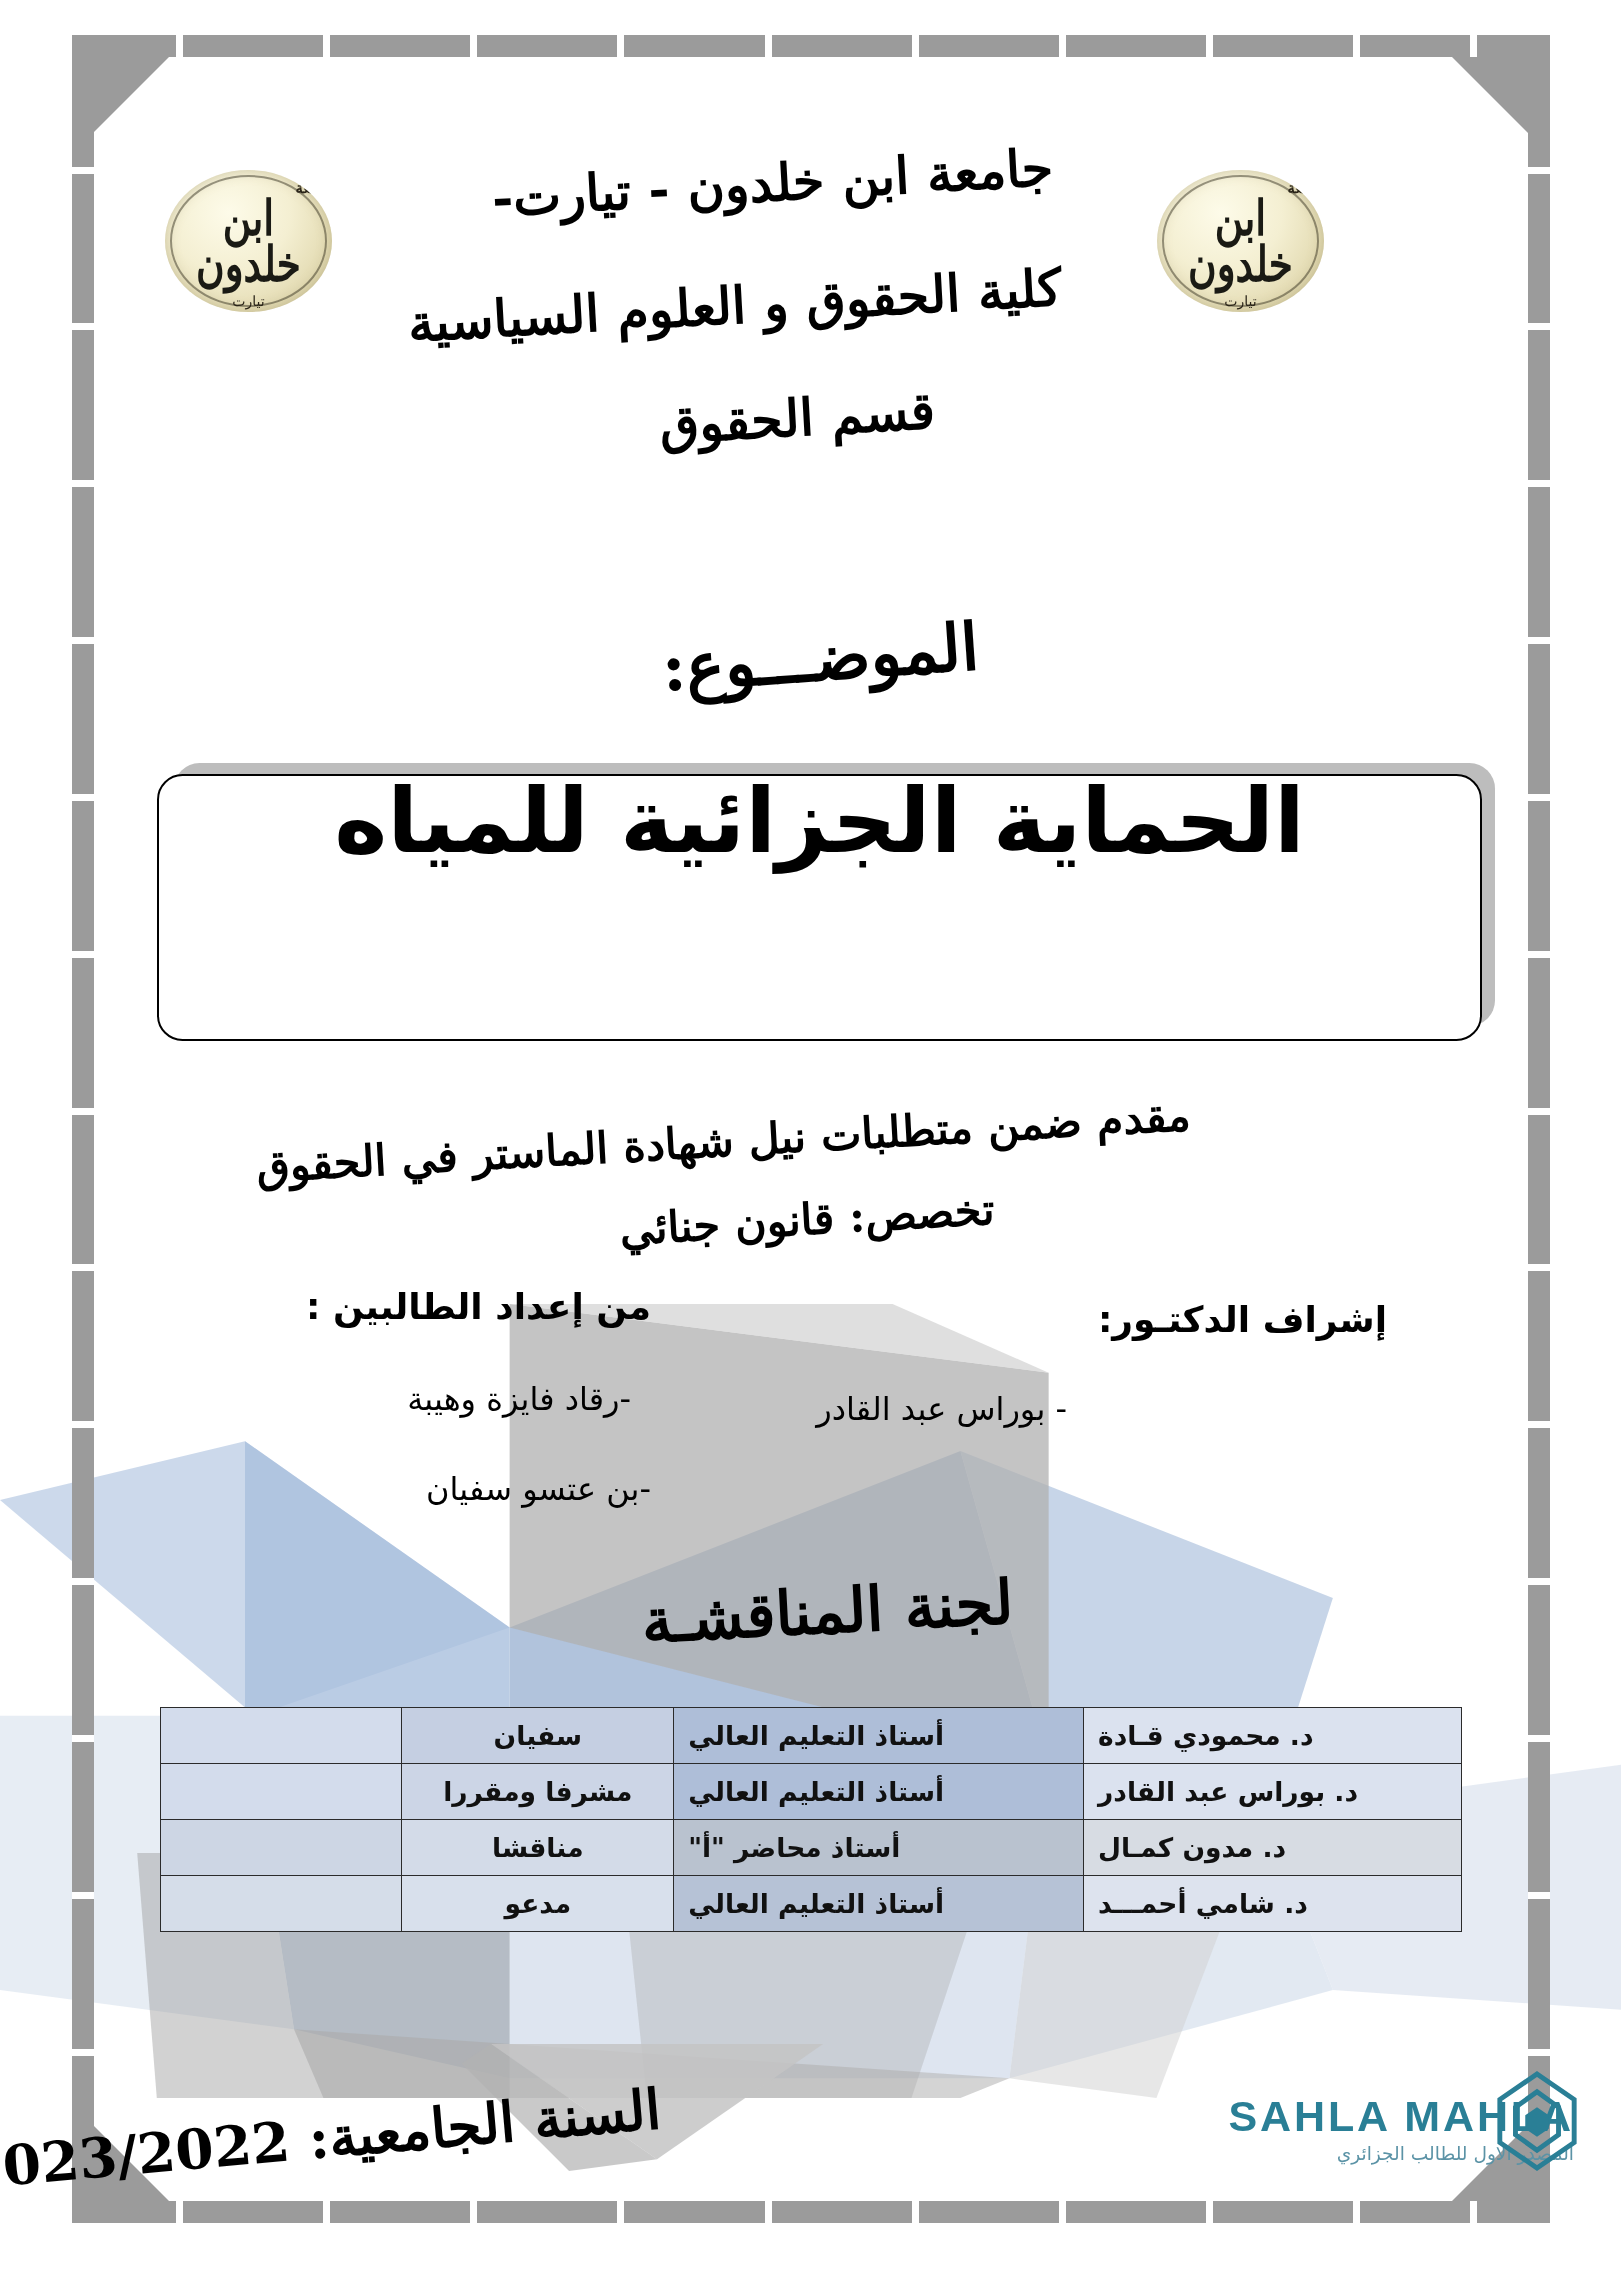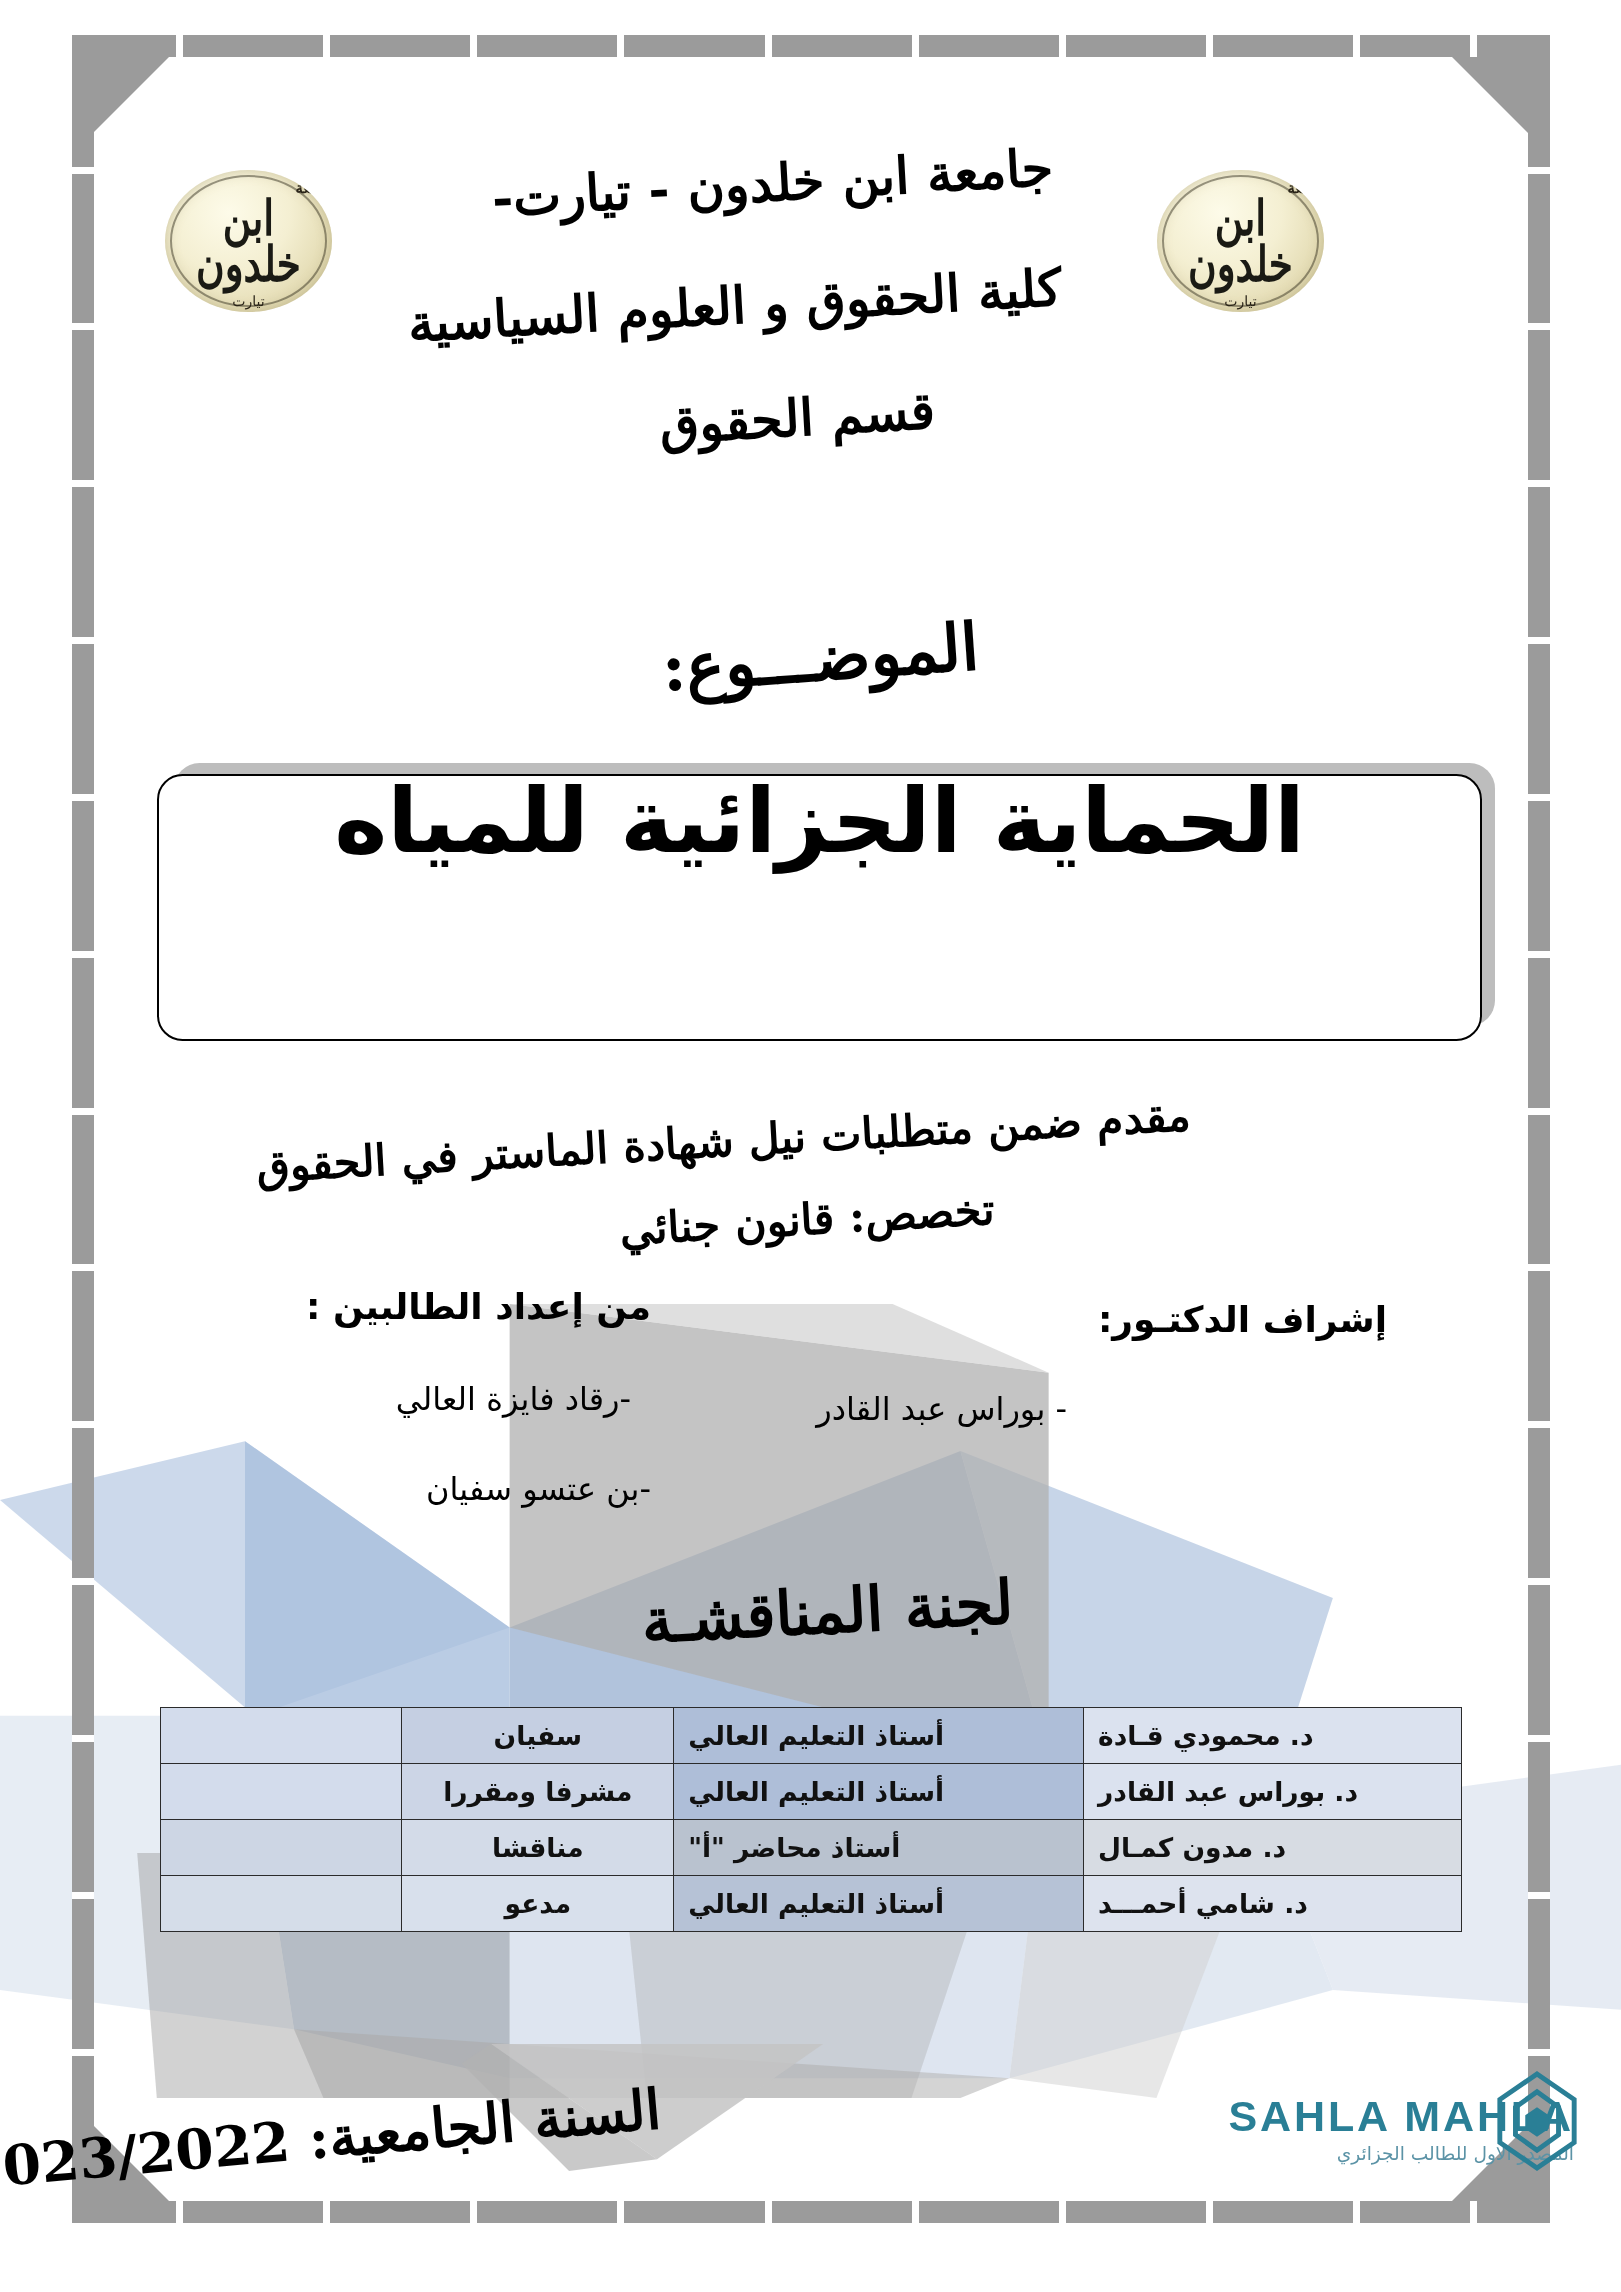--- a/index.html
+++ b/index.html
@@ -180,21 +180,21 @@
 
   <div class="title-shadow" style="left:174px;top:763px;width:1321px;height:263px;"></div>
   <div class="title-box" style="left:157px;top:774px;width:1321px;height:263px;">
     <span class="title-text">الحماية الجزائية للمياه</span>
   </div>
 
   <div class="calli-line" style="right:431px;top:1090px;font-size:43px;">مقدم ضمن متطلبات نيل شهادة الماستر في الحقوق</div>
   <div class="calli-line" style="right:627px;top:1184px;font-size:43px;">تخصص: قانون جنائي</div>
 
   <div class="bold-ar" style="position:absolute;right:970px;top:1286px;font-size:36px;white-space:nowrap;text-align:center;">من إعداد الطالبين :</div>
-  <div class="bold-ar" style="position:absolute;right:990px;top:1380px;font-size:32px;font-weight:normal;white-space:nowrap;">-رقاد فايزة العالي</div>
+  <div class="bold-ar" style="position:absolute;right:990px;top:1380px;font-size:32px;font-weight:normal;white-space:nowrap;">-رقاد فايزة وهيبة</div>
   <div class="bold-ar" style="position:absolute;right:970px;top:1470px;font-size:32px;font-weight:normal;white-space:nowrap;">-بن عتسو سفيان</div>
 
   <div class="bold-ar" style="position:absolute;right:234px;top:1299px;font-size:36px;white-space:nowrap;">إشراف الدكتـور:</div>
   <div class="bold-ar" style="position:absolute;right:554px;top:1390px;font-size:32px;font-weight:normal;white-space:nowrap;">-   بوراس عبد القادر</div>
 
   <div class="calli-line" style="right:608px;top:1566px;font-size:61px;transform:rotate(-3deg);">لجنة المناقشـة</div>
 
   <table class="jury-table" style="left:160px;top:1707px;width:1302px;">
     <tbody>
       <tr>

